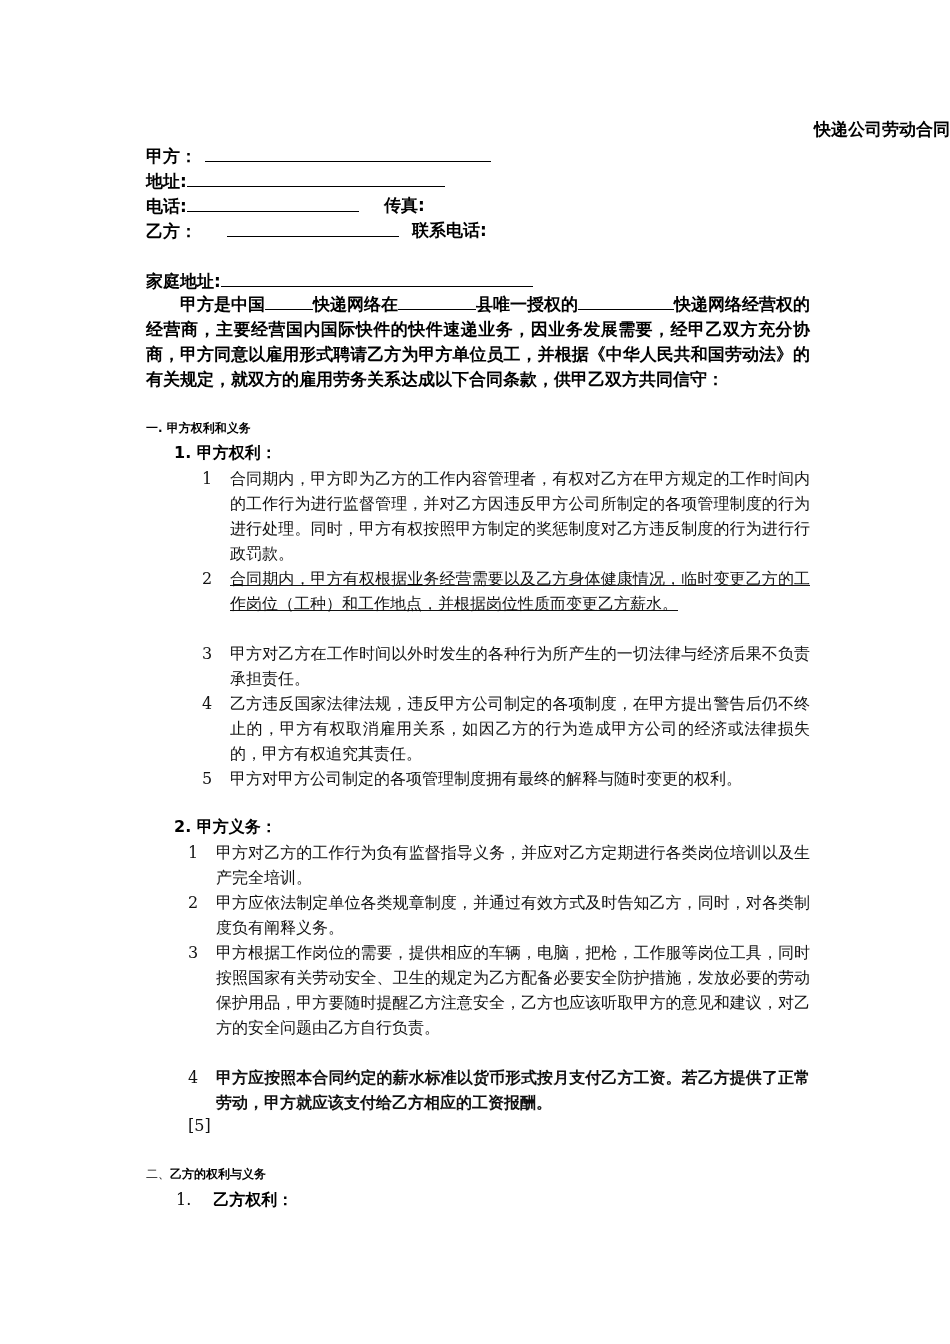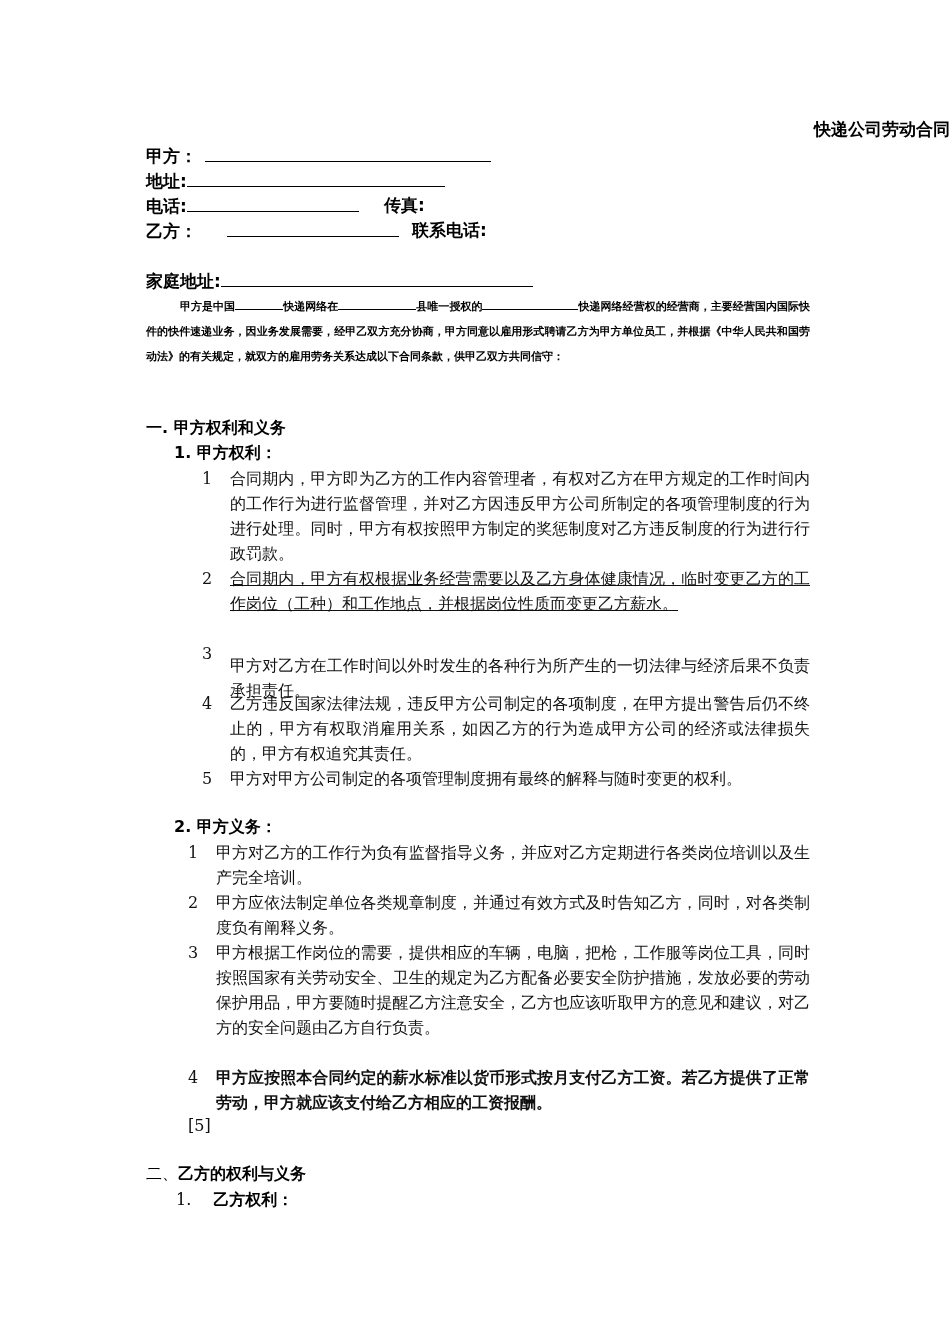--- a/index.html
+++ b/index.html
@@ -4,24 +4,24 @@
 <style>
   html, body { margin: 0; padding: 0; background: #ffffff; }
   body { width: 950px; height: 1344px; position: relative; overflow: hidden;
          font-family: "DejaVu Sans", "Liberation Sans", sans-serif; color: #000; }
   .page { position: absolute; left: 0; top: 0; width: 950px; height: 1344px; }
   .title { position: absolute; top: 118px; left: 0; width: 950px; text-align: right;
            font-size: 17px; font-weight: bold; line-height: 22px; }
   .hline { position: absolute; font-size: 17px; font-weight: bold; line-height: 24px;
            white-space: nowrap; }
   .uline { display: inline-block; border-bottom: 1.5px solid #000; height: 18px; vertical-align: baseline; }
-  .para { position: absolute; left: 146px; width: 664px; font-size: 11px; font-weight: bold;
+  .para { position: absolute; left: 146px; width: 664px; font-size: 17px; font-weight: bold;
           line-height: 25px; text-align: justify; }
   .para .blank { display: inline-block; border-bottom: 1.5px solid #000; height: 17px; vertical-align: baseline; }
-  .h1 { position: absolute; left: 146px; font-size: 16px; font-weight: bold; line-height: 24px; }
+  .h1 { position: absolute; left: 146px; font-size: 12px; font-weight: bold; line-height: 24px; }
   .h1.light .pre { font-weight: normal; }
   .h2 { position: absolute; font-size: 16px; font-weight: bold; line-height: 24px; }
   .h2 .num { font-family: "DejaVu Serif", "Liberation Serif", serif; }
   .item { position: absolute; font-family: "DejaVu Serif", "Liberation Serif", serif;
           font-size: 16px; line-height: 25px; color: #111; }
   .item .n { position: absolute; left: 0; top: 0; }
   .item .t { position: absolute; top: 0; text-align: justify; }
 </style>
 </head>
 <body>
@@ -62,21 +62,21 @@
   <div class="item" style="top:466px;left:202px;width:608px;height:100px;">
     <span class="n">1</span>
     <span class="t" style="left:28px;width:580px;">合同期内，甲方即为乙方的工作内容管理者，有权对乙方在甲方规定的工作时间内的工作行为进行监督管理，并对乙方因违反甲方公司所制定的各项管理制度的行为进行处理。同时，甲方有权按照甲方制定的奖惩制度对乙方违反制度的行为进行行政罚款。</span>
   </div>
   <div class="item" style="top:566px;left:202px;width:608px;height:75px;">
     <span class="n">2</span>
     <span class="t" style="left:28px;width:580px;text-decoration:underline;">合同期内，甲方有权根据业务经营需要以及乙方身体健康情况，临时变更乙方的工作岗位（工种）和工作地点，并根据岗位性质而变更乙方薪水。</span>
   </div>
   <div class="item" style="top:641px;left:202px;width:608px;height:50px;">
     <span class="n">3</span>
-    <span class="t" style="left:28px;width:580px;margin-top:12px;">甲方对乙方在工作时间以外时发生的各种行为所产生的一切法律与经济后果不负责承担责任。</span>
+    <span class="t" style="left:28px;width:580px;">甲方对乙方在工作时间以外时发生的各种行为所产生的一切法律与经济后果不负责承担责任。</span>
   </div>
   <div class="item" style="top:691px;left:202px;width:608px;height:75px;">
     <span class="n">4</span>
     <span class="t" style="left:28px;width:580px;">乙方违反国家法律法规，违反甲方公司制定的各项制度，在甲方提出警告后仍不终止的，甲方有权取消雇用关系，如因乙方的行为造成甲方公司的经济或法律损失的，甲方有权追究其责任。</span>
   </div>
   <div class="item" style="top:766px;left:202px;width:608px;height:50px;">
     <span class="n">5</span>
     <span class="t" style="left:28px;width:580px;">甲方对甲方公司制定的各项管理制度拥有最终的解释与随时变更的权利。</span>
   </div>
 

